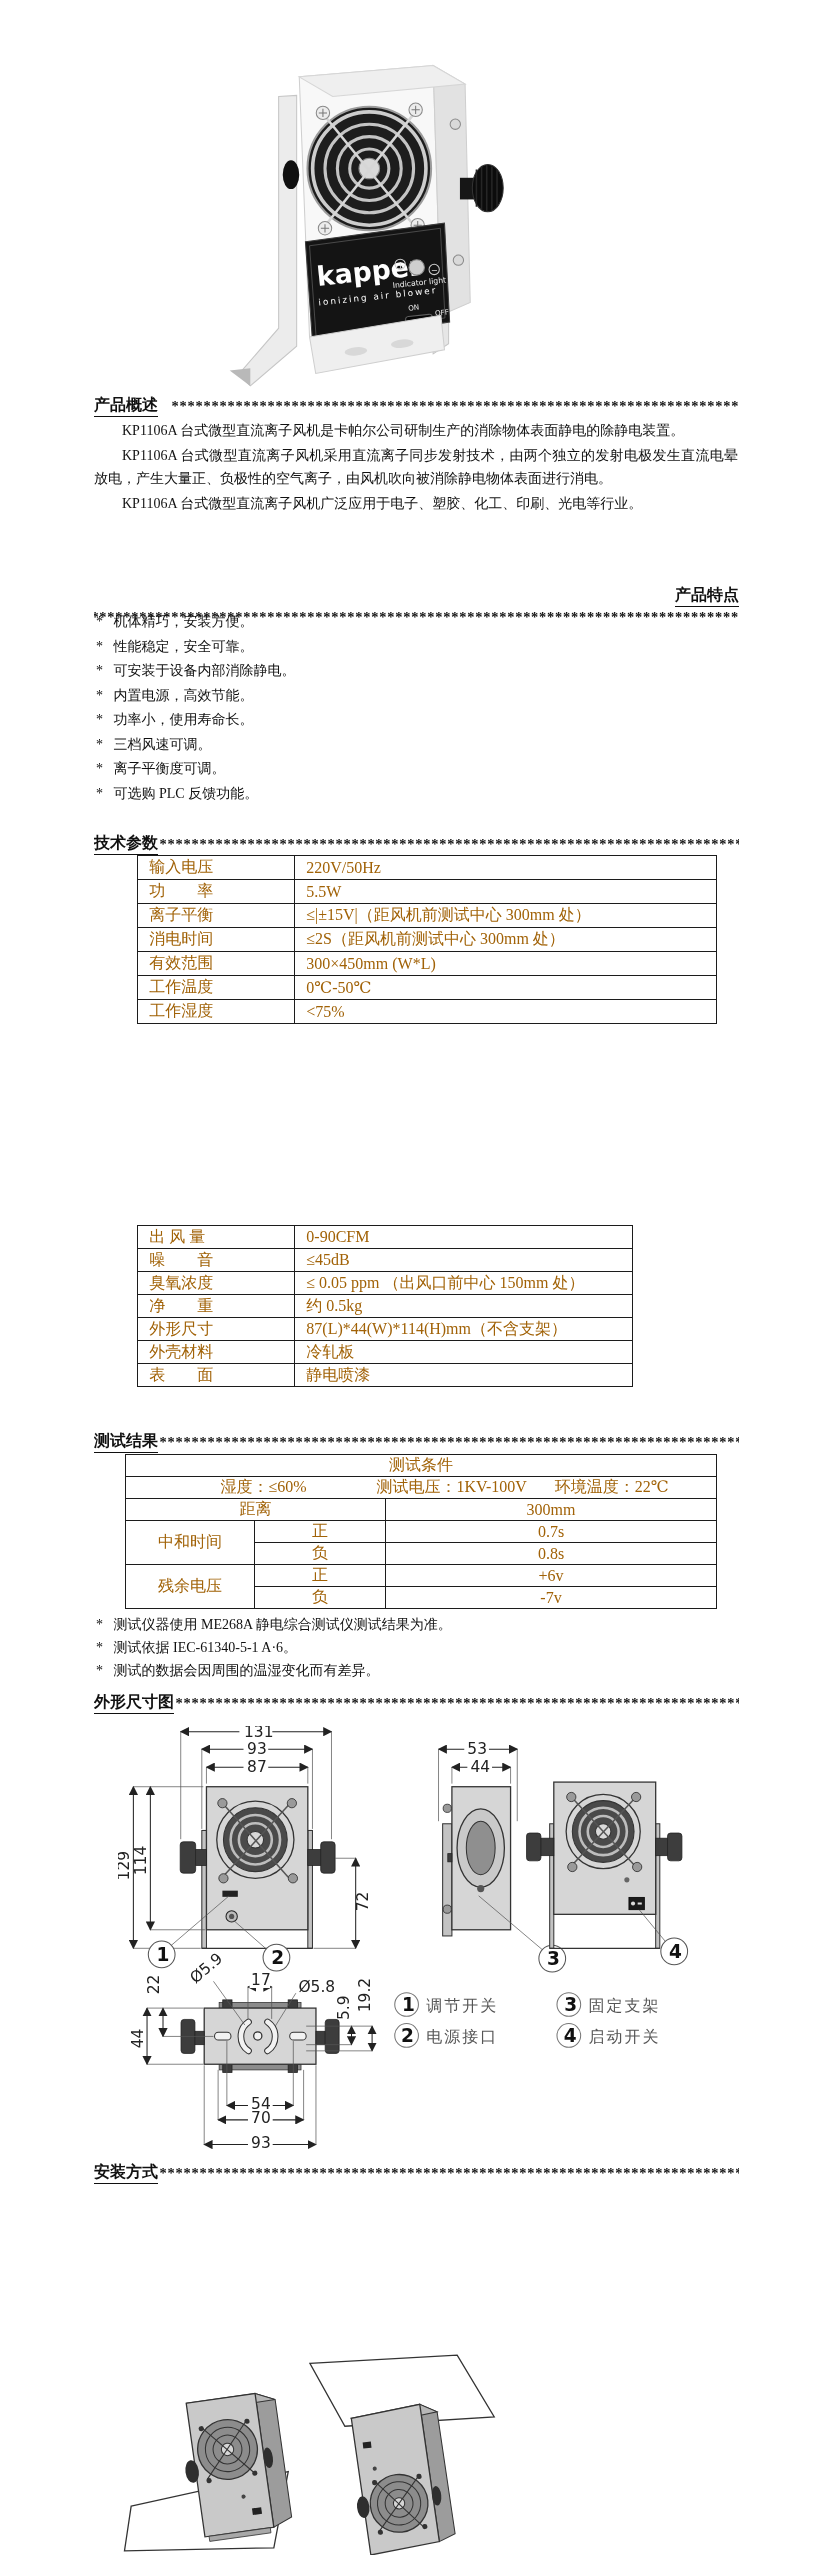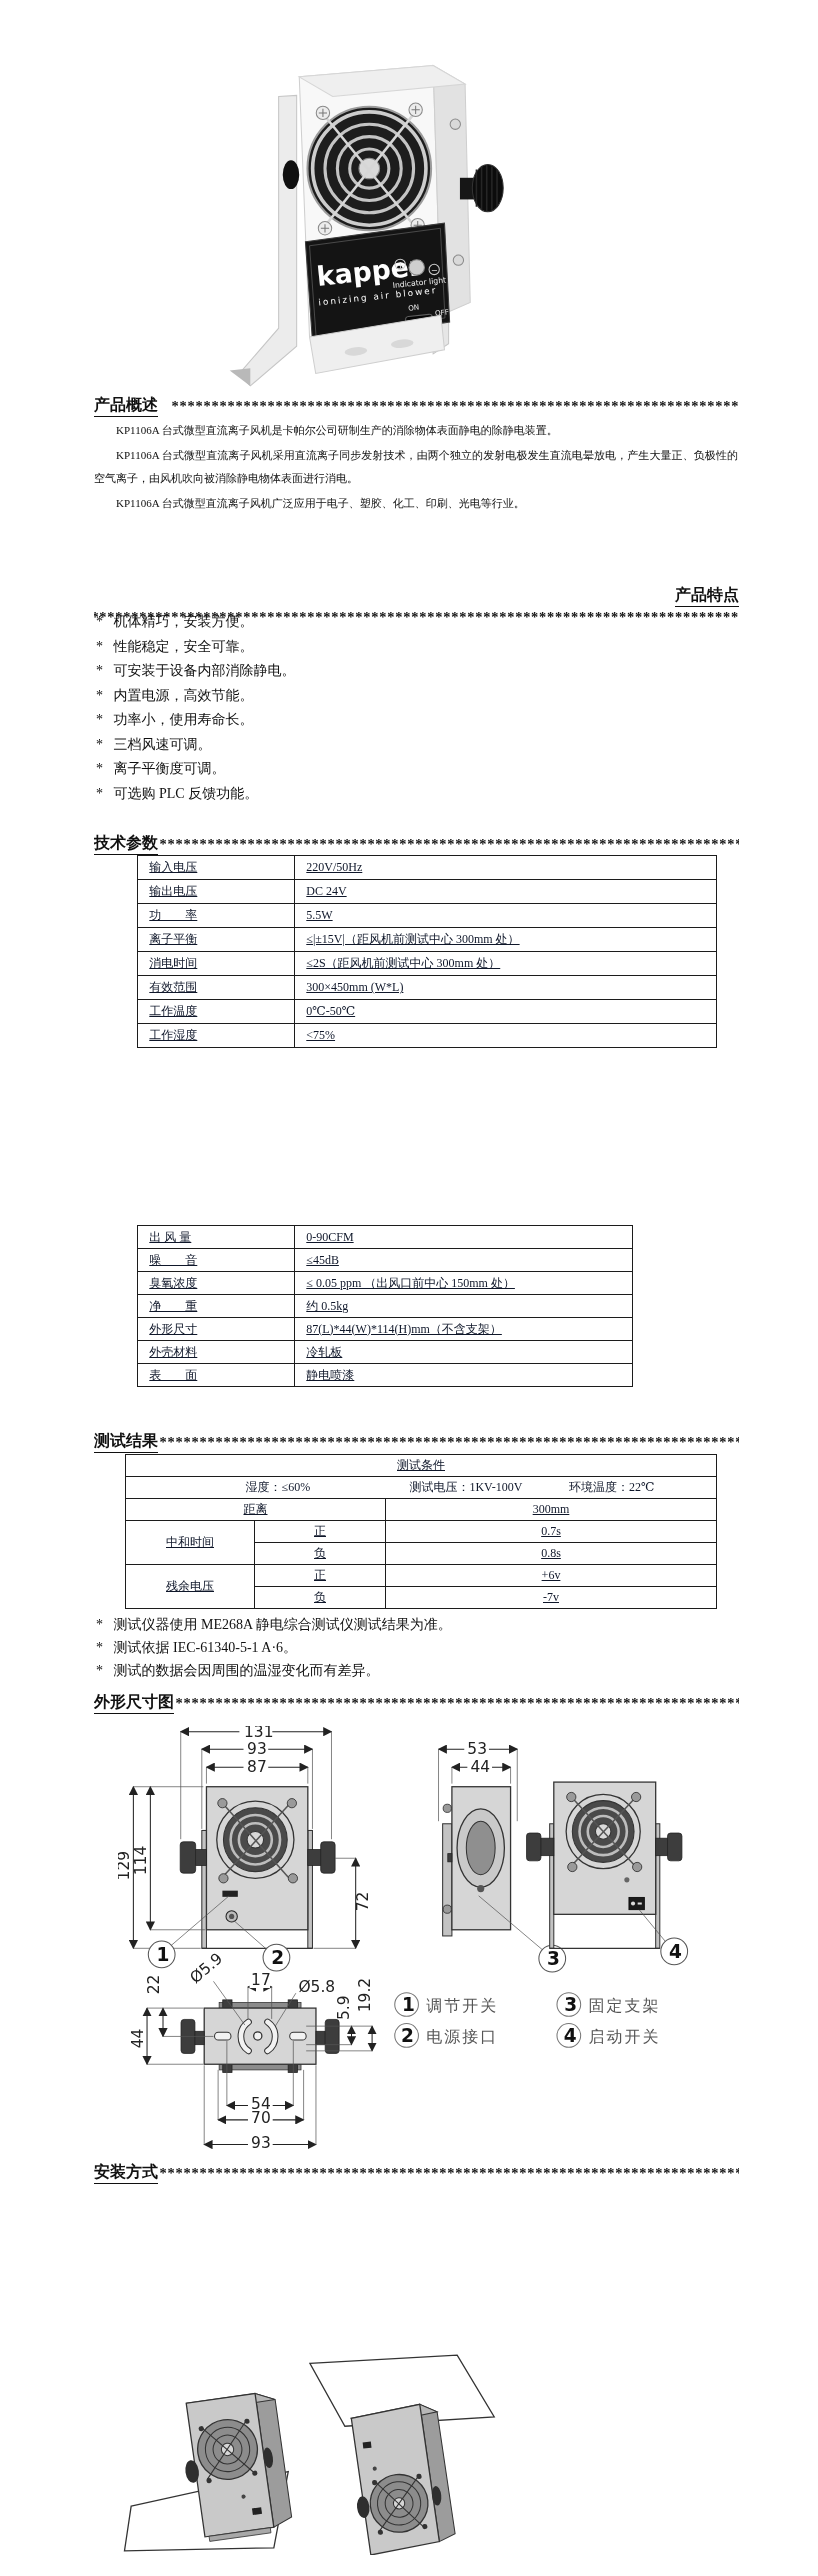--- a/index.html
+++ b/index.html
@@ -6,30 +6,30 @@
   .canvas{position:relative;width:818px;height:3468px;background:#ffffff;overflow:hidden;
           font-family:"Liberation Serif","DejaVu Serif",serif;color:#111;}
   
   .sec{position:absolute;left:94px;width:645px;display:flex;align-items:flex-end;
        overflow:hidden;white-space:nowrap;}
   .sec .t{flex:none;font-weight:bold;font-size:16px;line-height:18.5px;
           border-bottom:1.5px solid #101010;padding-bottom:1px;}
   .sec .stars{flex:1;overflow:hidden;font-weight:bold;font-size:14.4px;line-height:20.6px;
           letter-spacing:0.8px;margin-left:1.5px;}
   
-  .para{position:absolute;left:94px;width:644px;font-size:11px;line-height:23px;
+  .para{position:absolute;left:94px;width:644px;font-size:14px;line-height:23px;
         text-align:justify;}
   .para p{margin:0 0 2.1px 0;text-indent:2em;}
   
   .blist{position:absolute;left:96px;width:644px;font-size:14px;}
   .blist .row{display:flex;}
   .blist .st{flex:none;width:17.5px;}
   
-  table.tbl{position:absolute;border-collapse:collapse;font-size:12px;color:#0f172a;
-            table-layout:fixed;text-decoration:underline;}
+  table.tbl{position:absolute;border-collapse:collapse;font-size:16px;color:#a16207;
+            table-layout:fixed;}
   table.tbl td{border:1px solid #1c1c1c;vertical-align:middle;}
   table.tbl{border:1.5px solid #1c1c1c;}
   .t12 td{height:23px;padding:0 3.1px 0 11.3px;}
   .t2x td{height:22px;}
   .tt td{height:21px;text-align:center;padding:0;}
   .tt .condcell{text-align:center;}
   .tt .condcell span{display:inline-block;}
   .c1w{width:170px;padding-left:5.2px;}
   .c2w{width:206px;}
   .dimbig{font-family:"DejaVu Sans","Liberation Sans",sans-serif;font-size:30px;fill:#222;}
@@ -180,24 +180,20 @@
   </div>
   <table class="tbl t12" style="left:137px;top:855px;width:580px;">
     <colgroup>
         <col style="width:157px">
         <col>
       </colgroup>
     <tbody>
       <tr>
           <td>输入电压</td>
           <td>220V/50Hz</td>
-        </tr>
-      <tr>
-          <td>输出电压</td>
-          <td>DC 24V</td>
         </tr>
       <tr>
           <td>功　　率</td>
           <td>5.5W</td>
         </tr>
       <tr>
           <td>离子平衡</td>
           <td>≤|±15V|（距风机前测试中心 300mm 处）</td>
         </tr>
       <tr>

